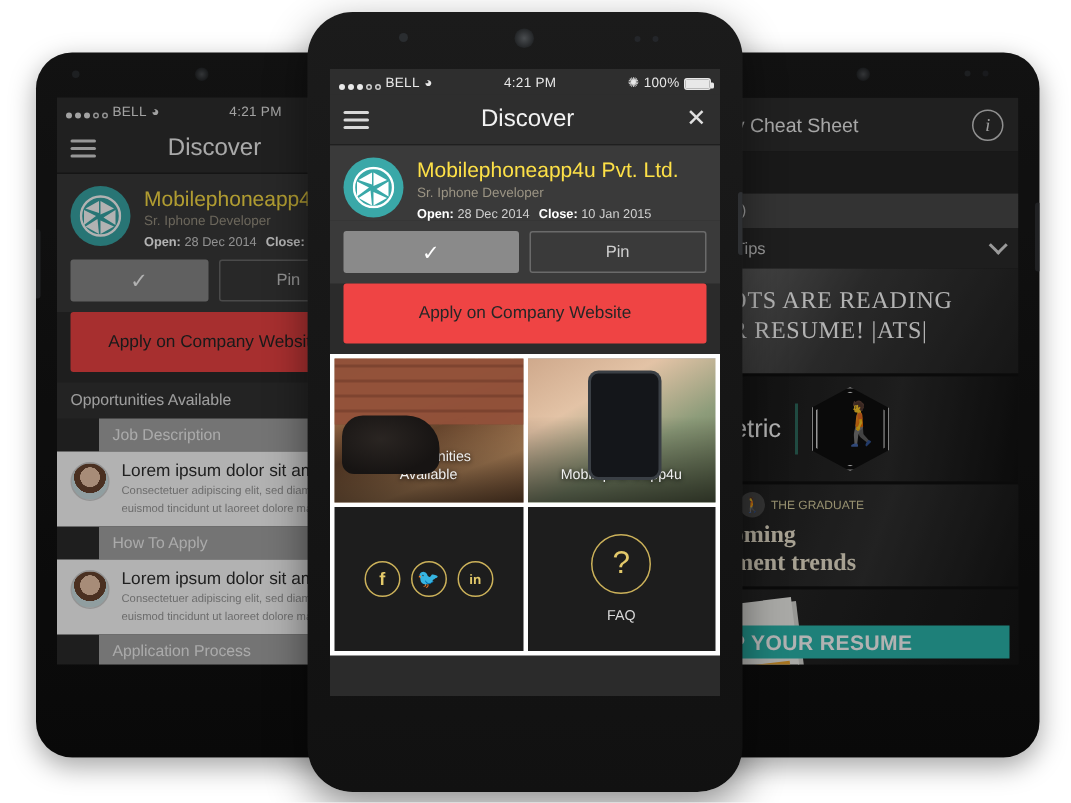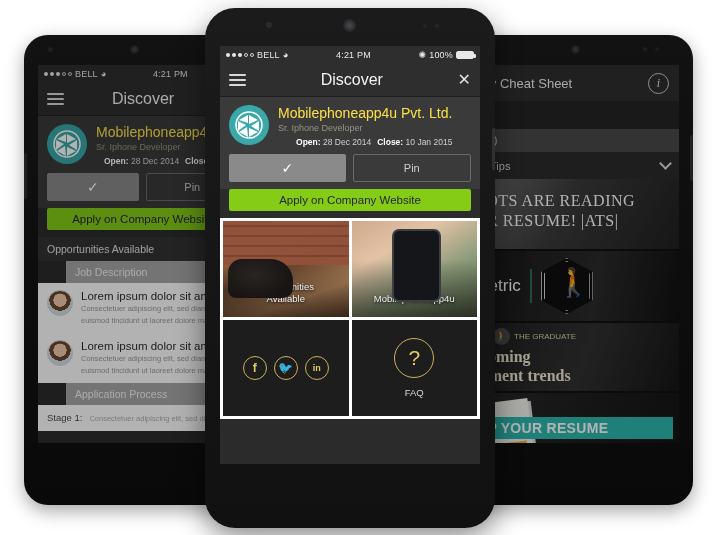--- a/index.html
+++ b/index.html
@@ -35,21 +35,21 @@
   #phone-right{ left:455px; top:35px; width:238px; height:470px; z-index:3;
                 background:linear-gradient(180deg,#1a1a1a 0%,#0e0e0e 100%);
                 border-radius:24px; }
   #phone-right .screen{ left:14px; top:30px; width:210px; height:378px;
                         background:#161616; }
 
   
   .statusbar{ display:flex; align-items:center; justify-content:space-between;
               background:#2e2e2e; color:#e8e8e8; height:17px; padding:0 6px;
               font-size:9px; letter-spacing:.2px; }
-  .sb-left,.sb-right{ display:flex; align-items:center; gap:3px; }
+  .sb-left,.sb-right{ display:flex; align-items:flex-end; gap:3px; }
   .dots{ display:inline-flex; gap:2px; align-items:center; }
   .dots i{ width:4px;height:4px;border-radius:50%;background:#e8e8e8;display:block; }
   .dots i.off{ background:transparent; border:1px solid #cfcfcf; }
   .wifi{ font-size:9px; }
   .batt{ width:18px;height:8px;border:1px solid #e8e8e8;border-radius:2px;
          position:relative; }
   .batt:after{ content:""; position:absolute; right:-3px; top:2px; width:2px;height:4px;
                background:#e8e8e8; border-radius:0 1px 1px 0; }
   .batt i{ display:block; height:100%; background:#e8e8e8; }
 
@@ -62,31 +62,31 @@
   .nav-title{ color:#f2f2f2; font-size:16px; font-weight:400; }
   .nav-x{ color:#e0e0e0; font-size:16px; line-height:1; cursor:pointer; }
 
   
   .company{ background:#3a3a3a; padding:8px 9px 0 9px; display:flex; gap:9px; }
   .logo{ width:40px;height:40px;border-radius:50%;background:#3aa8a8;
          flex:0 0 40px; position:relative; }
   .logo svg{ position:absolute; left:6px; top:6px; }
   .co-name{ color:#fde047; font-size:14px; font-weight:400; white-space:nowrap; }
   .co-role{ color:#9a9383; font-size:9px; margin-top:2px; }
-  .co-dates{ margin-top:4px; font-size:8.5px; color:#cfcfcf; display:flex; gap:6px;justify-content:flex-end; }
+  .co-dates{ margin-top:4px; font-size:8.5px; color:#cfcfcf; display:flex; gap:6px; }
   .co-dates b{ color:#fff; font-weight:700; }
 
   .actionrow{ background:#3a3a3a; display:flex; gap:7px; padding:7px 9px 7px 9px; }
   .btn-check{ flex:1; height:28px; background:#8a8a8a; border-radius:2px;
               display:flex; align-items:center; justify-content:center; color:#fff;
               font-size:14px; cursor:pointer; }
   .btn-pin{ flex:1; height:28px; border:1px solid #6a6a6a; border-radius:2px;
             display:flex; align-items:center; justify-content:center; color:#cfcfcf;
             font-size:11px; cursor:pointer; }
-  .btn-apply{ margin:0 9px 7px 9px; height:22px; background:#84cc16; border-radius:2px;
+  .btn-apply{ margin:0 9px 7px 9px; height:40px; background:#ef4444; border-radius:2px;
               display:flex; align-items:center; justify-content:center;
               color:#262626; font-size:11.5px; cursor:pointer; }
 
   
   .tiles{ background:#fff; padding:3px; display:grid; grid-template-columns:1fr 1fr;
           gap:3px; }
   .tile{ position:relative; height:96px; overflow:hidden; background:#1d1d1d; }
   .tile-photo-1{ background:
       linear-gradient(180deg,rgba(0,0,0,0) 40%,rgba(0,0,0,.55) 100%),
       linear-gradient(160deg,#8c5a3c 0%,#9c6b46 28%,#6e4a30 50%,#b98a5e 75%,#7a5336 100%);}
@@ -258,20 +258,21 @@
 
     <div class="card">
       <div class="avatar"></div>
       <div style="min-width:0">
         <h4>Lorem ipsum dolor sit am</h4>
         <p>Consectetuer adipiscing elit, sed diam nonu</p>
         <p>euismod tincidunt ut laoreet dolore magna..</p>
       </div>
     </div>
 
+    <div class="sec-grey">How To Apply</div>
 
     <div class="card">
       <div class="avatar"></div>
       <div style="min-width:0">
         <h4>Lorem ipsum dolor sit am</h4>
         <p>Consectetuer adipiscing elit, sed diam nonu</p>
         <p>euismod tincidunt ut laoreet dolore magna..</p>
       </div>
     </div>
 

